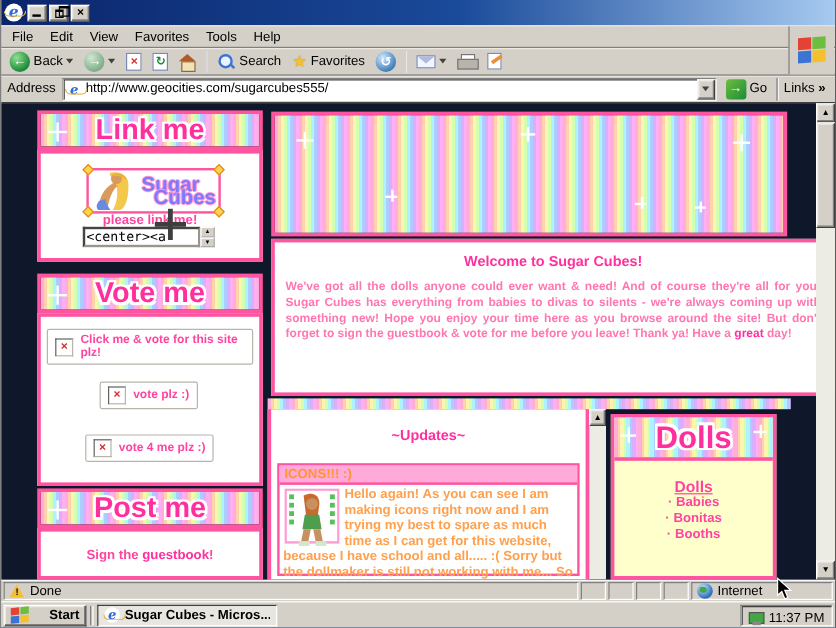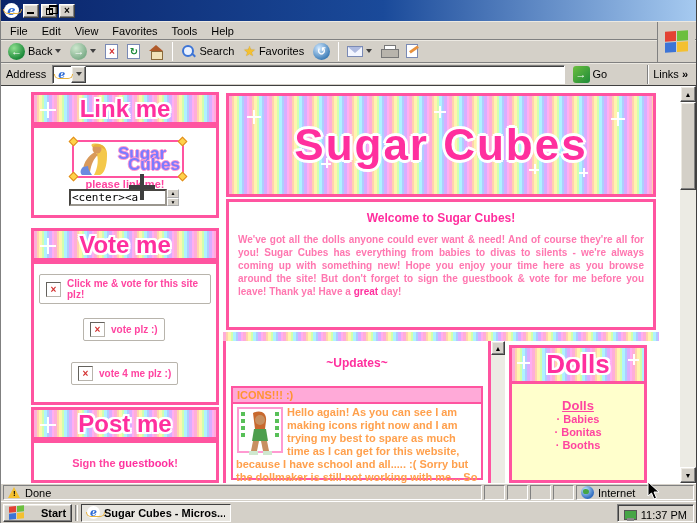--- a/index.html
+++ b/index.html
@@ -99,24 +99,24 @@
   .addr-field { flex:1; height:19px; background:#fff; display:flex; align-items:center;
                 gap:3px; padding-left:2px; }
   .addr-text { font-size:11px; color:#000; flex:1; white-space:nowrap; overflow:hidden; }
   .addr-drop { width:15px; height:17px; background:#d4d0c8; display:flex;
                align-items:center; justify-content:center; }
   .go-btn { display:flex; align-items:center; gap:3px; font-size:11px; padding:0 4px; }
   .go-sq { width:17px; height:17px; background:linear-gradient(135deg,#6cbf3e,#1d8a3a);
            border-radius:3px; color:#fff; display:flex; align-items:center;
            justify-content:center; font-weight:bold; font-size:11px; }
   .links-btn { display:flex; align-items:center; gap:3px; font-size:11px; padding:0 5px;
-               border-left:1px solid #808080; box-shadow:inset 1px 0 0 #fff; height:19px;margin-left:32px; }
-
-  
-  .viewport { position:relative; height:397px; background:#ffffff; overflow:hidden; }
+               border-left:1px solid #808080; box-shadow:inset 1px 0 0 #fff; height:19px; }
+
+  
+  .viewport { position:relative; height:397px; background:#0f172a; overflow:hidden; }
 
   .rainbow { background:repeating-linear-gradient(90deg,
       #ffaed8 0px,#ffaed8 3px, #ffd2ae 3px,#ffd2ae 5px, #fff4ae 5px,#fff4ae 8px,
       #d2ffae 8px,#d2ffae 10px, #aef2ff 10px,#aef2ff 13px, #aecdff 13px,#aecdff 15px,
       #d9aeff 15px,#d9aeff 18px, #ffaef2 18px,#ffaef2 20px); }
   .pbox { border:3px solid #ff54a0; position:absolute; }
   .bubble { font-weight:bold; color:#ff2f9e;
             text-shadow:2px 0 #fff,-2px 0 #fff,0 2px #fff,0 -2px #fff,
                         2px 2px #fff,-2px -2px #fff,2px -2px #fff,-2px 2px #fff; }
   .sp { position:absolute; pointer-events:none; }
@@ -302,20 +302,21 @@
     </span>
     <span class="tb-btn">
       <span class="editico"></span>
     </span>
   </div>
 
   <div class="addressbar">
     <span class="addr-label">Address</span>
     <span class="addr-field sunken">
       <span class="ie-e" style="width:13px;height:13px;font-size:11px;">e</span>
+      <span class="addr-text">http://www.geocities.com/sugarcubes555/</span>
       <span class="addr-drop raised">
           <span class="dd"></span>
         </span>
     </span>
     <span class="go-btn">
       <span class="go-sq">→</span>
       <span>Go</span>
     </span>
     <span class="links-btn">
       <span>Links</span>
@@ -388,24 +389,23 @@
       </div>
     </div>
 
     <div class="pbox rainbow" style="left:225px;top:7px;width:430px;height:104px;display:flex;align-items:center;justify-content:center;">
       <span class="sp" style="left:18px;top:14px;width:14px;height:14px;"></span>
       <span class="sp" style="left:92px;top:62px;width:10px;height:10px;"></span>
       <span class="sp" style="left:205px;top:10px;width:12px;height:12px;"></span>
       <span class="sp" style="left:300px;top:68px;width:10px;height:10px;"></span>
       <span class="sp" style="left:382px;top:16px;width:14px;height:14px;"></span>
       <span class="sp" style="left:350px;top:72px;width:9px;height:9px;"></span>
-      <span class="bubble main-title">Sugar Cubes</span>
-    </div>
-
-    <div class="pbox" style="left:225px;top:113px;width:430px;height:131px;background:#fff;">
+    </div>
+
+    <div class="pbox" style="left:225px;top:113px;width:470px;height:131px;background:#fff;">
       <div class="welcome-head">Welcome to Sugar Cubes!</div>
       <div class="welcome-body">
         <span>We've got all the dolls anyone could ever want &amp; need! And of course they're all for you! Sugar Cubes has everything from babies to divas to silents - we're always coming up with something new! Hope you enjoy your time here as you browse around the site! But don't forget to sign the guestbook &amp; vote for me before you leave! Thank ya! Have a </span><span style="color:#ff2f9e;">great</span><span> day!</span>
       </div>
     </div>
 
     <div class="rainbow" style="position:absolute;left:222px;top:246px;width:436px;height:9px;"></div>
 
     <div class="updates-area">
       <div class="updates-head">~Updates~</div>

